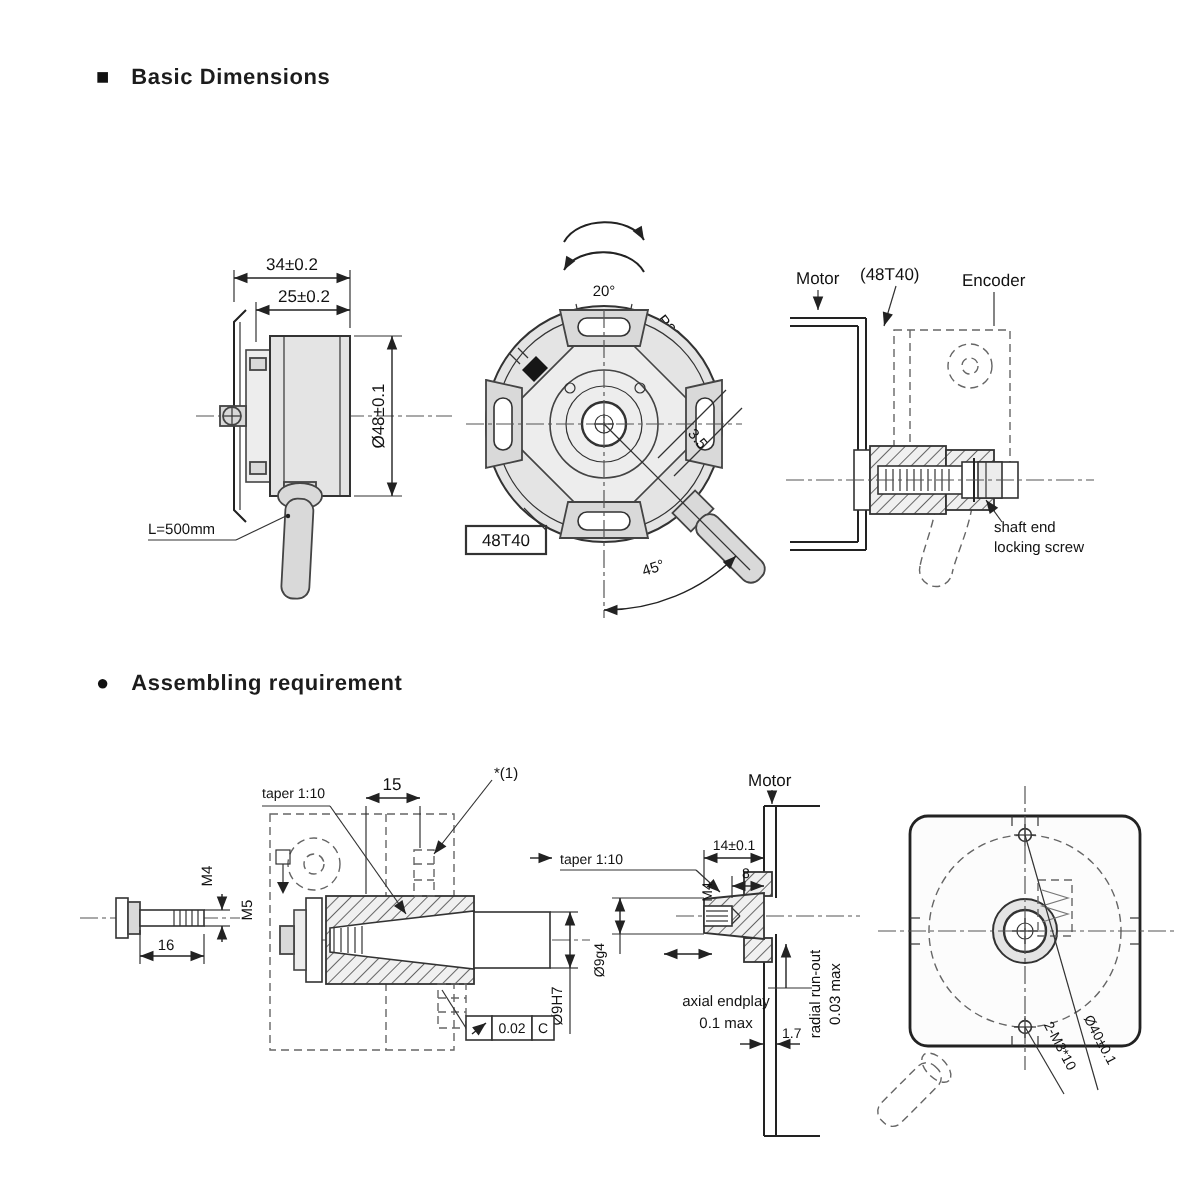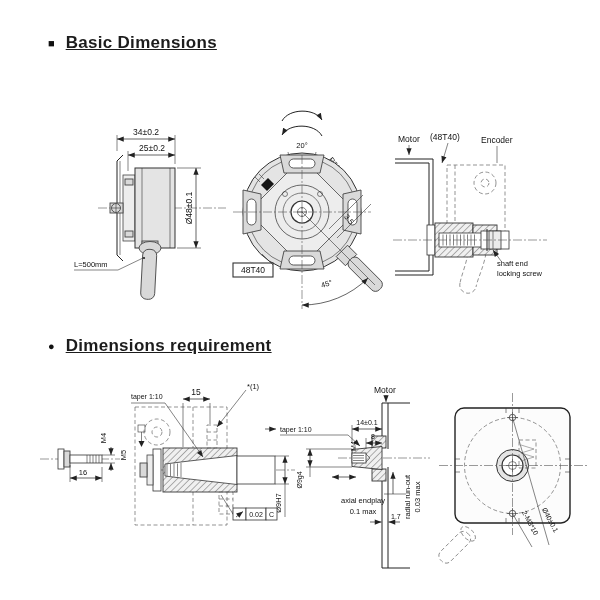--- a/index.html
+++ b/index.html
@@ -1,20 +1,20 @@
 <!DOCTYPE html>
 <html><head>
 <meta charset="utf-8">
 <style>
   html,body{margin:0;padding:0;background:#fff;}
   .canvas{position:relative;width:600px;height:600px;background:#ffffff;overflow:hidden;
           font-family:"Liberation Sans",sans-serif;}
   .heading{position:absolute;display:flex;align-items:center;gap:11px;color:#1c1c1c;}
   .heading .blt{font-size:11px;line-height:1;color:#111;}
-  .heading .htxt{font-size:17px;font-weight:600;letter-spacing:.3px;text-decoration:underline;}
+  .heading .htxt{font-size:11px;font-weight:600;letter-spacing:.3px;}
   svg{position:absolute;overflow:visible;}
   .ln{stroke:#222;stroke-width:1;fill:none;}
   .thin{stroke:#333;stroke-width:.6;fill:none;}
   .cl{stroke:#555;stroke-width:.6;stroke-dasharray:9 2 2 2;fill:none;}
   .dsh{stroke:#666;stroke-width:.7;stroke-dasharray:4 2.5;fill:none;}
   .dim{stroke:#222;stroke-width:.7;fill:none;}
   .fillA{fill:#e4e4e4;stroke:#333;stroke-width:1;}
   .fillB{fill:#d9d9d9;stroke:#444;stroke-width:.9;}
   .fillC{fill:#ededed;stroke:#444;stroke-width:.8;}
   .wht{fill:#fff;stroke:#333;stroke-width:.8;}
@@ -202,21 +202,21 @@
     </g>
     <line class="cl" x1="8" y1="115" x2="162" y2="115"></line>
 
     <line class="thin" x1="116" y1="136" x2="108" y2="125" marker-end="url(#arr)"></line>
     <text class="lbl" x="112" y="141">shaft end</text>
     <text class="lbl" x="112" y="151">locking screw</text>
   </svg>
 
   <div class="heading" style="left:48px;top:336px">
     <span class="blt">●</span>
-    <span class="htxt">Dimensions requirement</span>
+    <span class="htxt">Assembling requirement</span>
   </div>
 
   <svg style="left:25px;top:390px" width="110" height="100" viewBox="0 0 110 100">
     <line class="cl" x1="15" y1="69" x2="95" y2="69"></line>
     <rect class="wht" x="33" y="59" width="6" height="20"></rect>
     <rect class="fillB" x="39" y="61" width="6" height="16"></rect>
     <rect class="wht" x="45" y="65" width="32" height="8"></rect>
     <g class="thin">
       <line x1="62" y1="65" x2="62" y2="73"></line>
         <line x1="65" y1="65" x2="65" y2="73"></line>

